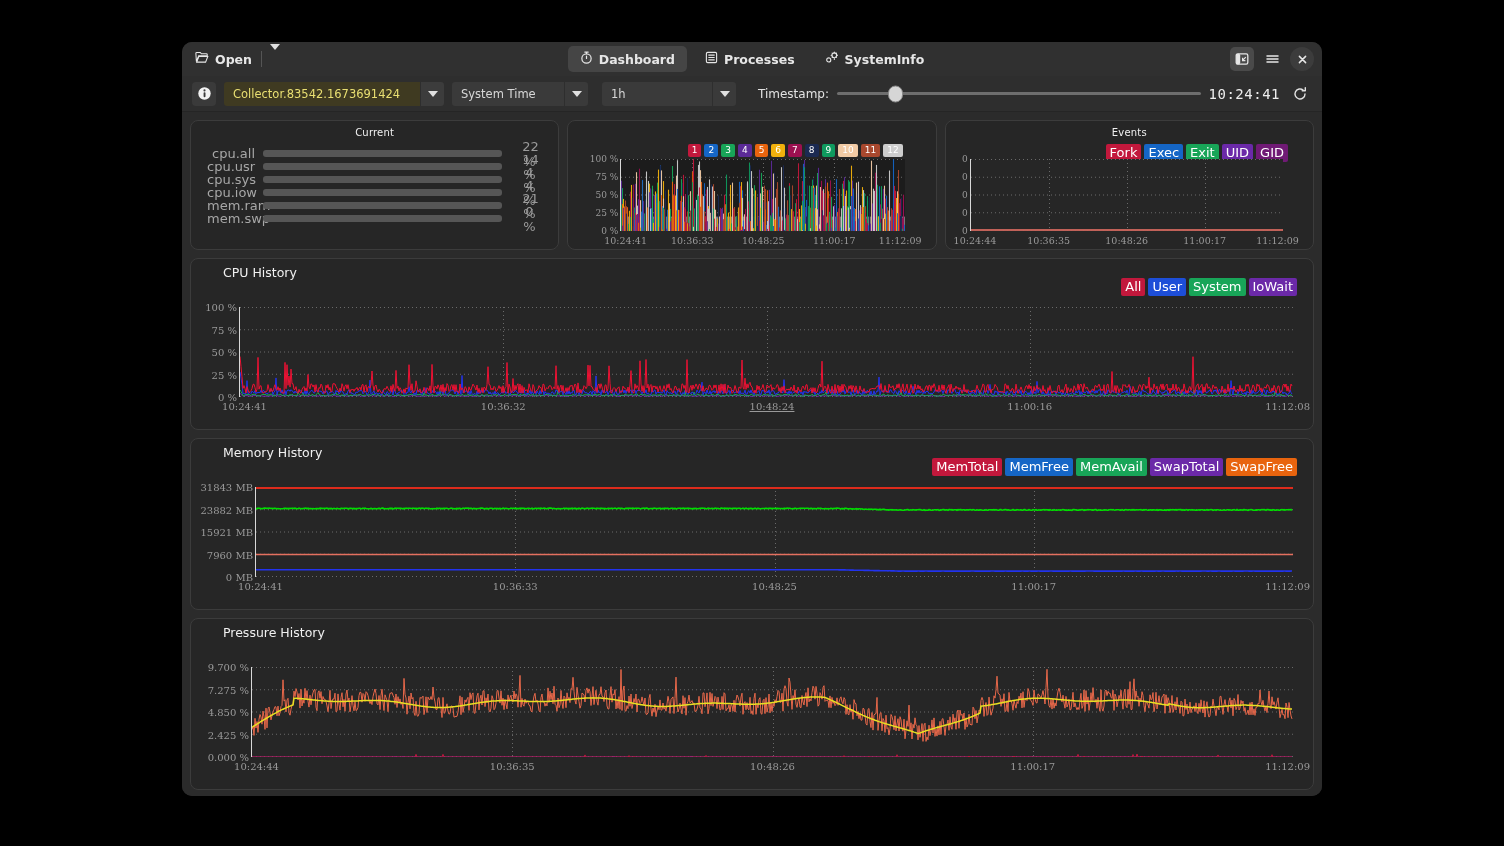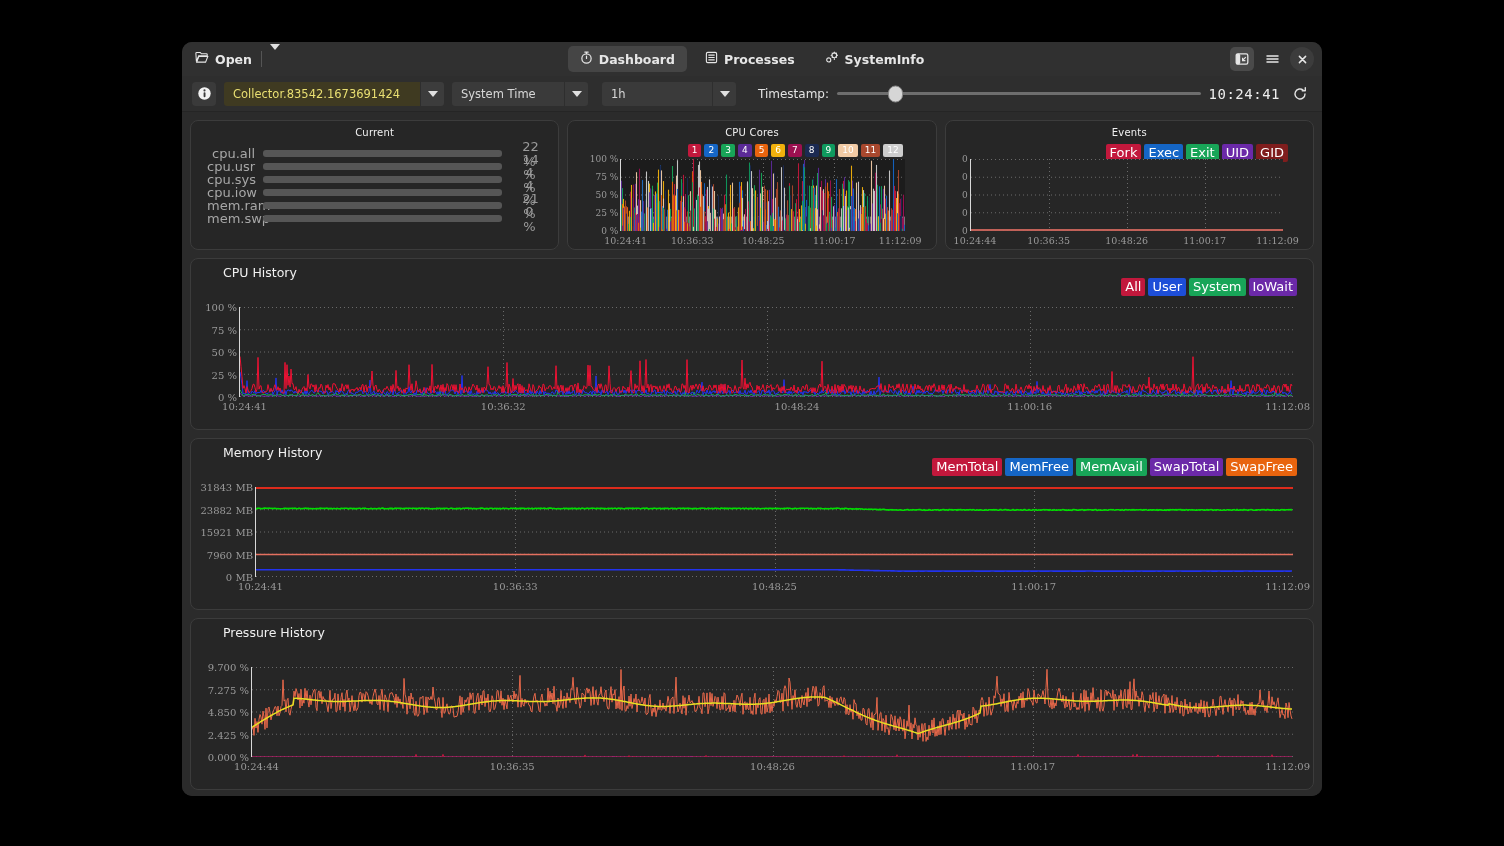--- a/index.html
+++ b/index.html
@@ -291,21 +291,20 @@
             </div>
             <div class="barrow">
               <span class="lbl">mem.swp</span>
               <span class="bg"><span class="fg" style="width: 0%; background: transparent;"></span></span>
               <span class="pct">0 %</span>
             </div>
           </div>
       </div>
 
       <div class="panel t1">
-        <div class="panel-title-center">CPU Cores</div>
         <div class="legend cores" id="legend-cores">
             <span class="chip" style="background: rgb(194, 24, 60); color: rgb(255, 255, 255);">1</span>
             <span class="chip" style="background: rgb(21, 102, 198); color: rgb(255, 255, 255);">2</span>
             <span class="chip" style="background: rgb(24, 165, 88); color: rgb(255, 255, 255);">3</span>
             <span class="chip" style="background: rgb(91, 42, 151); color: rgb(255, 255, 255);">4</span>
             <span class="chip" style="background: rgb(232, 100, 14); color: rgb(255, 255, 255);">5</span>
             <span class="chip" style="background: rgb(242, 177, 12); color: rgb(255, 255, 255);">6</span>
             <span class="chip" style="background: rgb(156, 16, 80); color: rgb(255, 255, 255);">7</span>
             <span class="chip" style="background: rgb(27, 42, 82); color: rgb(255, 255, 255);">8</span>
             <span class="chip" style="background: rgb(15, 154, 94); color: rgb(255, 255, 255);">9</span>
@@ -924,21 +923,21 @@
         </div>
       </div>
 
       <div class="panel t1">
         <div class="panel-title-center">Events</div>
         <div class="legend events" id="legend-events">
             <span class="chip" style="background: rgb(194, 24, 60); color: rgb(255, 255, 255);">Fork</span>
             <span class="chip" style="background: rgb(21, 102, 198); color: rgb(255, 255, 255);">Exec</span>
             <span class="chip" style="background: rgb(24, 165, 88); color: rgb(255, 255, 255);">Exit</span>
             <span class="chip" style="background: rgb(107, 41, 168); color: rgb(255, 255, 255);">UID</span>
-            <span class="chip" style="background: #7f1d1d; color: rgb(255, 255, 255);">GID</span>
+            <span class="chip" style="background: #701a75; color: rgb(255, 255, 255);">GID</span>
           </div>
         <div class="chartbox" style="left:0;top:38px;right:0;bottom:0">
           <div class="ylabels" id="yax-events" style="left:0;width:22px;top:0;height:72px;font-size:9px">
               <div style="top: 0px;">0</div>
               <div style="top: 18px;">0</div>
               <div style="top: 36px;">0</div>
               <div style="top: 54px;">0</div>
               <div style="top: 72px;">0</div>
             </div>
           <div class="axisline" style="left:24px;top:0;width:1px;height:72px"></div>
@@ -1001,21 +1000,21 @@
               <line x1="790.5" y1="0" x2="790.5" y2="90" stroke="#6a6a6a" stroke-width="1" stroke-dasharray="1 3"></line>
               <path d="M0 86.4L1 87.3L2 88.2L3 89.3L4 89.0L5 89.0L6 88.2L7 88.9L8 88.6L9 89.4L10 88.9L11 89.4L12 89.1L13 88.3L14 88.4L15 88.5L16 88.3L17 88.5L18 89.3L19 88.5L20 88.8L21 88.7L22 88.9L23 89.2L24 89.4L25 89.0L26 89.3L27 89.0L28 89.4L29 89.2L30 88.8L31 88.8L32 89.0L33 89.3L34 88.3L35 87.8L36 89.0L37 88.5L38 88.8L39 89.4L40 89.0L41 89.3L42 88.5L43 88.6L44 88.6L45 89.1L46 89.4L47 88.3L48 88.9L49 88.7L50 88.6L51 88.2L52 88.4L53 88.8L54 88.2L55 88.7L56 89.2L57 89.1L58 88.3L59 89.5L60 89.1L61 88.3L62 89.0L63 88.3L64 89.0L65 88.8L66 88.6L67 89.4L68 88.8L69 89.1L70 88.4L71 88.4L72 89.1L73 89.2L74 88.7L75 89.4L76 88.6L77 88.6L78 89.4L79 88.9L80 88.3L81 88.9L82 89.1L83 89.4L84 88.3L85 88.8L86 89.4L87 88.7L88 88.5L89 88.4L90 89.5L91 88.5L92 89.5L93 88.5L94 88.4L95 88.3L96 89.2L97 89.3L98 89.2L99 89.3L100 88.8L101 88.8L102 88.5L103 88.7L104 89.0L105 88.3L106 89.2L107 89.1L108 89.1L109 89.0L110 88.4L111 88.9L112 89.4L113 88.7L114 88.5L115 88.5L116 88.5L117 88.2L118 89.3L119 87.1L120 89.3L121 89.4L122 88.6L123 89.5L124 89.3L125 88.9L126 89.4L127 88.3L128 88.7L129 89.0L130 89.1L131 88.2L132 89.4L133 88.6L134 88.5L135 89.4L136 89.1L137 88.6L138 88.7L139 88.6L140 88.3L141 88.4L142 88.9L143 89.1L144 89.5L145 88.8L146 88.8L147 88.5L148 88.5L149 89.4L150 88.8L151 88.5L152 89.5L153 89.2L154 89.5L155 89.3L156 88.4L157 89.3L158 87.1L159 88.4L160 89.2L161 89.2L162 88.6L163 89.3L164 89.0L165 88.3L166 88.6L167 88.4L168 88.8L169 88.8L170 89.4L171 88.9L172 88.4L173 88.6L174 88.5L175 88.8L176 89.2L177 89.0L178 89.3L179 89.1L180 89.3L181 88.9L182 89.3L183 88.8L184 89.4L185 88.7L186 89.4L187 88.8L188 88.4L189 88.9L190 89.2L191 88.9L192 88.8L193 88.3L194 89.2L195 88.9L196 89.2L197 89.4L198 88.8L199 88.9L200 88.2L201 88.2L202 88.3L203 86.7L204 89.2L205 89.2L206 88.8L207 89.1L208 88.4L209 88.4L210 88.6L211 88.9L212 89.1L213 88.4L214 89.1L215 88.9L216 88.4L217 89.0L218 88.6L219 89.2L220 89.0L221 89.4L222 88.6L223 89.4L224 88.7L225 89.3L226 89.3L227 89.3L228 89.1L229 88.8L230 88.5L231 88.8L232 89.4L233 89.1L234 89.4L235 89.2L236 89.2L237 89.2L238 88.6L239 89.3L240 89.4L241 88.7L242 88.4L243 88.4L244 88.3L245 88.9L246 88.8L247 89.3L248 88.7L249 88.5L250 89.0L251 89.0L252 88.9L253 89.4L254 88.4L255 88.7L256 89.2L257 88.3L258 89.0L259 89.0L260 88.7L261 89.4L262 88.7L263 88.2L264 89.2L265 88.9L266 88.8L267 89.0L268 88.5L269 88.5L270 88.3L271 88.9L272 89.3L273 88.5L274 88.3L275 88.9L276 88.6L277 88.3L278 89.3L279 89.4L280 89.1L281 88.4L282 88.6L283 88.3L284 88.7L285 88.8L286 89.3L287 88.6L288 89.2L289 88.9L290 88.6L291 89.2L292 88.3L293 89.0L294 89.0L295 89.5L296 88.3L297 88.7L298 88.8L299 88.8L300 88.4L301 88.4L302 88.6L303 88.7L304 88.8L305 88.9L306 87.7L307 88.3L308 88.9L309 88.4L310 88.6L311 88.6L312 88.3L313 88.5L314 88.2L315 89.1L316 88.6L317 88.6L318 89.0L319 88.8L320 89.0L321 89.0L322 89.3L323 89.1L324 88.9L325 88.9L326 89.3L327 89.5L328 89.2L329 88.8L330 88.3L331 88.3L332 89.5L333 88.7L334 89.3L335 88.4L336 89.4L337 88.4L338 88.3L339 88.7L340 88.4L341 88.7L342 88.5L343 88.4L344 89.2L345 89.3L346 89.3L347 88.3L348 88.5L349 88.3L350 89.0L351 88.8L352 87.8L353 88.6L354 88.4L355 88.5L356 89.3L357 89.4L358 88.4L359 89.3L360 89.3L361 88.2L362 88.5L363 88.5L364 88.3L365 88.8L366 88.3L367 88.3L368 88.5L369 88.8L370 88.9L371 88.7L372 88.4L373 89.3L374 88.4L375 89.0L376 88.7L377 88.9L378 89.5L379 89.3L380 89.4L381 88.3L382 88.7L383 88.7L384 88.6L385 88.3L386 88.9L387 88.6L388 89.2L389 88.5L390 88.4L391 88.8L392 88.7L393 88.9L394 88.9L395 88.8L396 88.5L397 88.7L398 88.2L399 89.0L400 89.2L401 89.5L402 89.2L403 87.4L404 89.0L405 89.1L406 89.5L407 89.2L408 88.7L409 89.4L410 89.5L411 88.6L412 88.8L413 88.9L414 88.9L415 88.5L416 88.6L417 89.0L418 89.5L419 88.8L420 88.4L421 88.8L422 89.4L423 89.2L424 88.2L425 89.0L426 89.0L427 88.5L428 88.8L429 88.4L430 88.9L431 88.2L432 89.0L433 88.6L434 88.3L435 89.0L436 88.9L437 88.4L438 88.9L439 88.2L440 88.6L441 88.5L442 88.6L443 88.7L444 88.9L445 88.7L446 89.4L447 88.5L448 89.4L449 88.4L450 89.1L451 88.6L452 89.4L453 89.3L454 89.4L455 88.9L456 89.0L457 89.3L458 89.2L459 88.5L460 88.8L461 89.3L462 88.5L463 89.5L464 89.4L465 88.5L466 88.3L467 88.3L468 89.5L469 89.0L470 89.0L471 88.6L472 88.3L473 89.0L474 89.1L475 88.8L476 88.6L477 88.5L478 88.9L479 89.1L480 88.3L481 89.5L482 89.1L483 89.2L484 89.3L485 89.2L486 88.6L487 88.3L488 88.8L489 89.4L490 88.6L491 88.6L492 88.7L493 89.4L494 88.3L495 88.5L496 89.3L497 88.4L498 88.9L499 88.5L500 89.2L501 88.5L502 88.4L503 88.3L504 88.5L505 87.3L506 89.5L507 89.5L508 88.8L509 88.3L510 89.1L511 89.5L512 89.3L513 89.4L514 88.9L515 89.3L516 88.3L517 88.4L518 87.0L519 89.3L520 89.3L521 88.2L522 89.2L523 89.2L524 89.2L525 88.4L526 89.0L527 89.3L528 88.2L529 89.3L530 88.8L531 89.3L532 88.4L533 88.5L534 88.3L535 88.9L536 89.1L537 89.3L538 89.3L539 89.1L540 88.5L541 89.2L542 88.7L543 88.6L544 88.6L545 89.2L546 88.4L547 88.3L548 89.5L549 88.8L550 88.4L551 89.1L552 88.4L553 88.9L554 88.8L555 88.4L556 88.3L557 88.4L558 89.3L559 89.1L560 88.7L561 88.5L562 89.2L563 88.7L564 89.1L565 88.5L566 88.7L567 88.3L568 89.0L569 89.3L570 88.5L571 89.3L572 88.8L573 89.1L574 89.0L575 89.0L576 88.3L577 89.5L578 89.3L579 88.9L580 88.4L581 88.9L582 89.5L583 88.4L584 89.5L585 88.3L586 89.2L587 89.0L588 88.6L589 88.3L590 88.7L591 88.5L592 88.4L593 88.4L594 88.4L595 89.2L596 88.9L597 89.2L598 88.7L599 89.2L600 88.4L601 89.0L602 89.3L603 88.8L604 88.8L605 89.3L606 88.4L607 89.3L608 88.4L609 89.3L610 89.1L611 88.9L612 88.8L613 88.5L614 88.4L615 88.5L616 89.4L617 89.5L618 88.3L619 89.2L620 88.9L621 88.3L622 88.3L623 89.1L624 88.4L625 89.0L626 89.5L627 89.0L628 88.7L629 88.3L630 88.2L631 88.9L632 88.4L633 87.2L634 88.6L635 89.4L636 88.8L637 88.5L638 88.8L639 89.3L640 89.1L641 88.7L642 89.4L643 89.1L644 88.4L645 89.1L646 89.1L647 88.6L648 88.3L649 88.3L650 89.2L651 88.5L652 89.3L653 88.6L654 88.9L655 88.5L656 88.6L657 88.8L658 88.5L659 89.2L660 89.4L661 89.4L662 88.3L663 89.1L664 88.7L665 89.4L666 89.3L667 88.9L668 88.9L669 88.3L670 89.0L671 89.3L672 89.2L673 89.0L674 88.8L675 88.3L676 88.8L677 88.5L678 88.4L679 88.7L680 89.3L681 88.5L682 88.3L683 88.9L684 88.6L685 88.8L686 88.8L687 88.3L688 88.8L689 88.6L690 89.4L691 88.8L692 88.8L693 89.3L694 88.2L695 89.1L696 88.5L697 88.9L698 89.2L699 88.9L700 89.3L701 89.5L702 89.3L703 89.2L704 89.5L705 88.4L706 89.1L707 88.2L708 88.2L709 88.4L710 88.4L711 88.3L712 88.6L713 88.5L714 89.3L715 88.7L716 87.6L717 89.3L718 88.7L719 89.0L720 88.4L721 88.9L722 88.5L723 88.2L724 88.3L725 89.3L726 89.2L727 88.8L728 88.3L729 88.2L730 88.6L731 88.7L732 89.3L733 88.6L734 89.4L735 89.2L736 89.0L737 89.1L738 88.7L739 88.7L740 88.3L741 89.1L742 88.6L743 89.3L744 88.3L745 88.7L746 89.4L747 88.8L748 89.3L749 89.4L750 88.4L751 88.9L752 88.9L753 89.4L754 88.6L755 89.1L756 89.4L757 89.5L758 89.0L759 88.7L760 89.1L761 88.4L762 88.3L763 89.2L764 88.5L765 89.5L766 88.2L767 88.6L768 88.6L769 88.8L770 89.3L771 88.9L772 88.3L773 89.4L774 89.3L775 89.1L776 88.5L777 89.1L778 88.5L779 89.2L780 88.8L781 89.4L782 88.9L783 88.8L784 89.3L785 88.5L786 89.5L787 89.2L788 89.1L789 89.0L790 88.4L791 89.2L792 88.5L793 88.8L794 88.6L795 88.8L796 88.7L797 88.7L798 88.6L799 89.2L800 88.7L801 89.1L802 89.0L803 88.9L804 88.4L805 88.4L806 88.7L807 88.2L808 88.7L809 88.7L810 89.2L811 88.3L812 88.3L813 89.3L814 88.4L815 88.7L816 88.7L817 88.9L818 89.0L819 89.1L820 88.3L821 88.8L822 88.7L823 88.9L824 88.4L825 89.3L826 89.0L827 88.3L828 89.4L829 87.5L830 89.3L831 89.0L832 88.3L833 88.8L834 89.1L835 89.0L836 89.3L837 89.2L838 89.4L839 89.1L840 88.8L841 88.6L842 89.1L843 89.5L844 88.9L845 88.4L846 88.3L847 89.4L848 89.3L849 88.3L850 89.0L851 88.8L852 88.2L853 89.1L854 88.6L855 88.8L856 89.4L857 89.1L858 88.4L859 89.1L860 89.0L861 88.3L862 89.0L863 88.6L864 89.1L865 86.5L866 89.0L867 88.7L868 88.8L869 88.4L870 89.1L871 88.7L872 88.4L873 88.8L874 89.3L875 88.6L876 88.8L877 89.4L878 88.8L879 88.9L880 88.5L881 88.6L882 88.8L883 89.0L884 88.0L885 89.2L886 89.4L887 88.9L888 88.6L889 88.6L890 89.3L891 89.3L892 89.0L893 89.4L894 89.3L895 89.4L896 89.4L897 88.9L898 88.4L899 89.1L900 88.8L901 88.9L902 88.9L903 88.3L904 89.0L905 88.8L906 88.7L907 89.3L908 89.2L909 88.4L910 88.6L911 88.7L912 89.4L913 89.4L914 88.8L915 89.4L916 88.7L917 89.3L918 89.3L919 88.3L920 88.2L921 89.5L922 89.1L923 86.7L924 89.2L925 88.9L926 88.3L927 88.7L928 88.3L929 88.2L930 88.6L931 89.3L932 88.7L933 88.2L934 88.6L935 89.1L936 89.5L937 89.0L938 88.3L939 88.4L940 88.7L941 88.4L942 89.5L943 88.3L944 89.5L945 88.3L946 88.6L947 89.0L948 88.9L949 88.2L950 88.3L951 88.6L952 89.4L953 89.5L954 88.8L955 89.0L956 88.7L957 88.4L958 88.7L959 89.5L960 88.6L961 88.7L962 88.7L963 88.7L964 88.7L965 89.1L966 88.7L967 88.5L968 88.7L969 89.1L970 89.4L971 88.9L972 88.5L973 88.3L974 88.3L975 89.5L976 89.2L977 89.1L978 89.1L979 88.5L980 88.7L981 88.3L982 88.4L983 88.8L984 88.7L985 89.5L986 89.3L987 89.2L988 89.5L989 89.4L990 89.0L991 88.3L992 89.3L993 89.3L994 89.3L995 89.1L996 88.6L997 88.3L998 89.2L999 88.9L1000 89.2L1001 89.4L1002 89.3L1003 88.4L1004 88.7L1005 88.5L1006 88.4L1007 89.5L1008 89.0L1009 87.2L1010 88.8L1011 88.4L1012 88.3L1013 89.4L1014 88.5L1015 88.3L1016 89.3L1017 88.8L1018 89.2L1019 89.0L1020 89.5L1021 89.1L1022 88.3L1023 88.9L1024 89.1L1025 89.5L1026 89.5L1027 89.2L1028 89.3L1029 89.5L1030 88.6L1031 88.9L1032 88.8L1033 89.0L1034 88.2L1035 89.2L1036 89.3L1037 88.8L1038 88.7L1039 89.1L1040 89.0L1041 88.6L1042 88.9L1043 89.3L1044 89.3L1045 89.4L1046 89.3L1047 88.9L1048 88.2L1049 88.3L1050 88.6L1051 89.4L1052 88.6" fill="none" stroke="#6b29a8" stroke-width="1"></path>
               <path d="M0 82.8L1 84.6L2 86.4L3 88.7L4 89.0L5 87.4L6 87.2L7 87.6L8 87.6L9 87.6L10 87.9L11 88.7L12 87.3L13 87.7L14 87.0L15 87.4L16 87.8L17 88.8L18 88.6L19 88.8L20 89.2L21 88.4L22 87.3L23 87.3L24 87.5L25 87.4L26 87.4L27 88.8L28 87.3L29 88.7L30 87.1L31 87.3L32 87.2L33 89.2L34 88.4L35 89.2L36 87.7L37 87.3L38 87.3L39 88.3L40 87.1L41 87.7L42 88.2L43 88.7L44 87.8L45 88.3L46 87.6L47 88.8L48 88.4L49 89.1L50 87.1L51 88.5L52 87.2L53 87.7L54 88.8L55 88.4L56 88.3L57 88.9L58 84.3L59 87.4L60 88.1L61 88.8L62 87.8L63 85.5L64 88.7L65 88.1L66 88.1L67 88.5L68 88.1L69 87.1L70 88.3L71 88.8L72 87.3L73 88.0L74 88.4L75 88.8L76 88.0L77 86.6L78 85.5L79 87.4L80 87.4L81 88.5L82 88.9L83 88.1L84 88.2L85 88.9L86 89.0L87 88.3L88 87.5L89 88.3L90 87.9L91 88.6L92 87.7L93 87.6L94 87.6L95 87.4L96 85.7L97 88.3L98 87.2L99 88.5L100 88.8L101 88.6L102 87.5L103 89.1L104 87.5L105 88.8L106 87.3L107 87.3L108 88.2L109 89.1L110 89.0L111 87.7L112 89.0L113 87.9L114 88.0L115 88.1L116 87.9L117 88.1L118 88.2L119 87.9L120 87.4L121 87.3L122 88.7L123 88.6L124 88.2L125 88.2L126 88.4L127 87.4L128 88.7L129 87.2L130 88.6L131 88.3L132 87.8L133 87.2L134 87.7L135 87.5L136 88.7L137 88.0L138 87.1L139 89.0L140 88.9L141 87.6L142 87.2L143 88.1L144 89.0L145 89.1L146 87.3L147 87.1L148 87.8L149 88.6L150 88.9L151 88.8L152 87.7L153 87.3L154 88.0L155 89.0L156 87.9L157 88.4L158 88.2L159 88.6L160 87.4L161 88.5L162 87.9L163 89.1L164 87.9L165 89.0L166 88.8L167 88.3L168 88.0L169 87.8L170 87.6L171 87.4L172 87.1L173 88.0L174 88.1L175 88.0L176 88.4L177 87.2L178 87.9L179 87.4L180 87.6L181 87.6L182 88.5L183 89.0L184 85.7L185 88.1L186 87.8L187 88.1L188 88.7L189 88.3L190 87.9L191 88.3L192 87.4L193 87.7L194 88.5L195 89.0L196 87.9L197 89.0L198 87.0L199 88.3L200 83.7L201 88.2L202 88.7L203 87.4L204 87.1L205 87.2L206 88.4L207 87.4L208 89.0L209 87.6L210 87.1L211 87.9L212 88.1L213 88.7L214 89.0L215 89.0L216 88.0L217 88.1L218 88.9L219 88.2L220 87.7L221 88.8L222 87.2L223 87.6L224 88.8L225 88.0L226 88.4L227 88.3L228 87.5L229 87.7L230 89.1L231 87.7L232 88.5L233 87.7L234 88.1L235 88.6L236 88.8L237 87.3L238 89.0L239 89.0L240 89.0L241 88.3L242 87.2L243 89.2L244 88.8L245 87.9L246 88.3L247 87.6L248 88.2L249 89.2L250 88.1L251 89.1L252 88.5L253 87.5L254 88.3L255 87.2L256 87.5L257 89.0L258 87.2L259 87.6L260 88.2L261 88.4L262 88.6L263 89.0L264 87.5L265 87.3L266 88.4L267 88.3L268 88.4L269 87.2L270 88.9L271 87.6L272 87.8L273 87.7L274 87.4L275 87.4L276 87.8L277 87.6L278 88.0L279 89.1L280 87.2L281 87.9L282 88.4L283 87.7L284 87.6L285 87.2L286 88.9L287 87.5L288 87.0L289 87.0L290 88.4L291 88.2L292 87.8L293 86.8L294 89.0L295 88.9L296 87.4L297 88.7L298 88.8L299 87.6L300 87.7L301 89.0L302 88.5L303 88.3L304 88.2L305 87.4L306 87.9L307 87.1L308 87.3L309 87.4L310 89.1L311 87.3L312 88.7L313 89.0L314 87.9L315 88.6L316 88.8L317 88.1L318 82.9L319 87.1L320 88.4L321 88.9L322 88.1L323 88.2L324 88.0L325 88.6L326 89.1L327 88.2L328 88.4L329 88.9L330 88.2L331 89.0L332 87.8L333 88.0L334 87.6L335 88.3L336 87.5L337 88.6L338 88.4L339 87.4L340 88.4L341 87.3L342 88.8L343 88.2L344 88.0L345 87.6L346 88.1L347 87.5L348 88.0L349 87.2L350 88.0L351 87.9L352 89.1L353 88.0L354 87.4L355 87.9L356 87.1L357 89.0L358 87.3L359 88.1L360 87.2L361 87.3L362 89.2L363 88.3L364 88.3L365 89.1L366 87.2L367 88.5L368 89.1L369 88.6L370 88.3L371 87.2L372 89.1L373 87.1L374 87.8L375 87.4L376 89.1L377 88.1L378 88.0L379 88.0L380 88.5L381 88.8L382 88.0L383 88.5L384 88.6L385 87.1L386 87.5L387 88.3L388 87.9L389 88.4L390 87.8L391 87.6L392 87.3L393 88.4L394 88.3L395 87.6L396 87.4L397 86.7L398 88.3L399 89.1L400 87.7L401 87.0L402 88.0L403 88.0L404 87.4L405 87.1L406 88.9L407 88.9L408 87.9L409 88.3L410 87.7L411 88.3L412 88.3L413 87.8L414 88.0L415 88.1L416 87.9L417 88.7L418 87.5L419 89.1L420 87.2L421 87.1L422 88.1L423 88.4L424 87.8L425 88.1L426 87.3L427 87.5L428 88.8L429 87.8L430 88.7L431 88.2L432 88.5L433 88.0L434 87.3L435 88.8L436 89.1L437 87.2L438 87.3L439 89.1L440 89.0L441 89.1L442 87.2L443 88.4L444 88.9L445 83.6L446 89.0L447 89.0L448 87.6L449 88.5L450 88.8L451 87.6L452 87.5L453 88.5L454 85.0L455 88.6L456 88.6L457 87.3L458 87.2L459 87.6L460 88.5L461 87.5L462 88.3L463 88.1L464 88.6L465 89.1L466 87.1L467 88.6L468 88.3L469 89.1L470 88.5L471 87.5L472 87.6L473 87.9L474 87.9L475 88.9L476 87.7L477 87.3L478 87.7L479 87.6L480 89.1L481 89.1L482 89.0L483 88.1L484 88.9L485 89.1L486 88.1L487 87.4L488 89.2L489 88.5L490 87.4L491 88.8L492 87.9L493 89.1L494 87.3L495 87.2L496 87.8L497 87.6L498 88.5L499 88.1L500 87.5L501 88.4L502 88.4L503 88.7L504 87.5L505 88.0L506 89.2L507 88.0L508 88.9L509 88.7L510 88.2L511 87.4L512 87.2L513 88.8L514 88.4L515 88.2L516 87.7L517 87.9L518 88.5L519 87.9L520 87.9L521 87.6L522 88.8L523 87.9L524 87.3L525 87.9L526 87.8L527 88.0L528 87.8L529 88.1L530 88.8L531 87.8L532 87.1L533 89.1L534 88.9L535 88.8L536 87.9L537 87.9L538 87.2L539 87.5L540 88.3L541 87.9L542 88.5L543 88.2L544 87.3L545 87.8L546 87.5L547 87.4L548 88.3L549 87.4L550 87.8L551 88.8L552 87.4L553 88.4L554 89.2L555 87.3L556 87.1L557 89.1L558 87.7L559 87.2L560 88.7L561 88.8L562 89.1L563 89.2L564 89.0L565 87.5L566 88.7L567 88.1L568 88.8L569 88.8L570 88.3L571 88.5L572 87.2L573 88.0L574 89.1L575 88.0L576 88.6L577 87.1L578 87.2L579 88.0L580 88.8L581 88.6L582 88.2L583 87.7L584 87.8L585 87.4L586 84.8L587 88.8L588 88.9L589 88.7L590 88.9L591 88.6L592 87.1L593 87.0L594 87.3L595 88.6L596 87.1L597 88.9L598 88.8L599 87.7L600 88.0L601 88.2L602 88.3L603 88.9L604 88.7L605 87.8L606 89.1L607 87.8L608 88.6L609 88.2L610 89.1L611 88.6L612 87.1L613 88.6L614 87.4L615 87.5L616 88.5L617 89.2L618 87.8L619 88.6L620 89.0L621 87.6L622 88.5L623 87.6L624 88.3L625 87.9L626 88.5L627 88.4L628 87.2L629 88.7L630 87.8L631 88.2L632 88.5L633 87.7L634 88.1L635 88.1L636 88.4L637 88.2L638 89.0L639 88.9L640 86.9L641 87.9L642 89.0L643 87.1L644 87.4L645 88.1L646 88.9L647 88.1L648 87.8L649 88.5L650 88.2L651 88.6L652 88.9L653 88.2L654 88.0L655 88.4L656 88.0L657 89.0L658 85.7L659 88.2L660 88.1L661 83.7L662 88.6L663 88.5L664 89.1L665 87.1L666 88.5L667 88.6L668 88.0L669 88.7L670 87.7L671 88.4L672 88.3L673 88.0L674 89.0L675 89.1L676 87.5L677 89.1L678 87.7L679 88.8L680 89.0L681 88.4L682 87.6L683 87.9L684 88.7L685 88.4L686 89.1L687 88.1L688 88.6L689 88.0L690 89.2L691 87.1L692 87.1L693 87.8L694 89.0L695 88.8L696 88.9L697 89.0L698 89.1L699 89.1L700 87.8L701 88.5L702 88.8L703 87.1L704 87.5L705 88.2L706 88.4L707 88.4L708 89.1L709 88.5L710 87.8L711 88.8L712 88.2L713 88.2L714 87.3L715 88.5L716 89.0L717 87.4L718 87.9L719 88.0L720 87.6L721 87.4L722 88.5L723 87.0L724 88.8L725 87.2L726 88.2L727 87.9L728 87.9L729 88.5L730 87.1L731 87.2L732 89.1L733 87.9L734 87.9L735 89.2L736 88.8L737 87.9L738 88.0L739 89.0L740 83.5L741 87.3L742 88.7L743 88.0L744 88.2L745 87.3L746 86.5L747 88.5L748 87.6L749 88.6L750 87.3L751 88.5L752 89.2L753 88.8L754 89.2L755 88.4L756 88.8L757 88.3L758 87.4L759 87.9L760 87.4L761 88.7L762 88.7L763 87.7L764 87.4L765 88.2L766 88.6L767 88.9L768 87.4L769 87.6L770 87.3L771 88.4L772 88.8L773 87.2L774 88.3L775 87.3L776 87.2L777 88.4L778 88.2L779 88.4L780 88.8L781 88.2L782 87.3L783 87.7L784 88.5L785 87.5L786 87.2L787 88.6L788 87.4L789 88.3L790 89.0L791 88.8L792 87.2L793 88.0L794 89.0L795 88.8L796 87.4L797 88.6L798 87.5L799 87.7L800 87.3L801 88.6L802 88.0L803 88.6L804 87.7L805 88.3L806 88.7L807 87.1L808 87.2L809 87.8L810 86.8L811 87.3L812 88.2L813 87.5L814 88.0L815 87.8L816 87.5L817 88.1L818 87.8L819 88.7L820 88.8L821 87.7L822 88.3L823 88.0L824 88.7L825 87.6L826 88.1L827 87.8L828 87.3L829 88.3L830 89.1L831 87.8L832 88.2L833 88.6L834 87.1L835 87.4L836 87.4L837 88.2L838 88.4L839 89.0L840 87.5L841 88.7L842 88.8L843 87.5L844 87.6L845 87.2L846 88.3L847 88.7L848 88.5L849 88.7L850 88.5L851 87.1L852 87.3L853 88.4L854 87.6L855 88.6L856 88.9L857 89.0L858 88.6L859 87.7L860 87.9L861 87.8L862 87.6L863 87.5L864 89.1L865 88.1L866 88.8L867 89.0L868 87.9L869 88.0L870 87.2L871 88.2L872 88.2L873 88.5L874 88.2L875 88.2L876 89.2L877 88.0L878 87.3L879 87.9L880 87.3L881 88.5L882 88.7L883 88.8L884 87.8L885 88.9L886 87.3L887 87.2L888 87.7L889 89.1L890 88.8L891 88.6L892 87.6L893 87.2L894 89.2L895 87.2L896 87.1L897 88.8L898 87.2L899 87.1L900 87.0L901 89.0L902 88.7L903 88.8L904 87.7L905 87.4L906 88.7L907 89.0L908 87.7L909 89.1L910 87.4L911 89.1L912 88.8L913 87.7L914 88.9L915 87.3L916 87.4L917 89.1L918 88.6L919 87.9L920 89.2L921 89.2L922 88.8L923 88.8L924 87.8L925 87.6L926 87.1L927 87.2L928 87.1L929 87.1L930 87.1L931 88.4L932 88.2L933 87.5L934 87.9L935 88.4L936 88.8L937 87.3L938 88.2L939 88.9L940 87.6L941 89.0L942 85.4L943 88.5L944 87.5L945 88.9L946 88.6L947 89.1L948 88.1L949 87.3L950 89.2L951 87.7L952 88.8L953 87.5L954 83.2L955 88.6L956 88.8L957 87.6L958 87.8L959 86.9L960 87.9L961 88.0L962 88.3L963 87.7L964 87.3L965 88.2L966 87.5L967 88.5L968 88.9L969 89.0L970 88.3L971 88.8L972 88.5L973 88.5L974 88.7L975 88.4L976 87.8L977 88.6L978 87.9L979 87.4L980 88.9L981 88.0L982 88.2L983 88.8L984 87.4L985 87.3L986 88.9L987 87.3L988 88.3L989 88.3L990 87.3L991 88.3L992 87.8L993 87.2L994 87.2L995 87.5L996 87.2L997 87.5L998 88.2L999 88.0L1000 87.7L1001 87.9L1002 87.6L1003 88.9L1004 87.9L1005 89.1L1006 87.4L1007 87.5L1008 88.5L1009 88.3L1010 87.5L1011 88.4L1012 87.8L1013 89.0L1014 88.1L1015 88.4L1016 87.9L1017 88.9L1018 88.4L1019 87.9L1020 88.2L1021 87.5L1022 88.8L1023 88.1L1024 87.2L1025 89.1L1026 88.0L1027 88.9L1028 88.9L1029 88.1L1030 88.7L1031 88.9L1032 87.6L1033 87.7L1034 89.1L1035 84.7L1036 87.1L1037 88.7L1038 89.0L1039 87.2L1040 88.5L1041 87.1L1042 88.9L1043 88.0L1044 88.9L1045 88.5L1046 87.5L1047 87.4L1048 88.5L1049 88.9L1050 88.4L1051 87.6L1052 89.0" fill="none" stroke="#18a558" stroke-width="1"></path>
               <path d="M0 64.8L1 71.1L2 77.4L3 86.7L4 86.1L5 87.1L6 86.2L7 73.6L8 86.7L9 86.0L10 85.5L11 86.6L12 84.1L13 85.3L14 86.0L15 83.5L16 86.9L17 85.2L18 86.1L19 85.0L20 85.8L21 83.2L22 85.8L23 83.5L24 83.8L25 85.6L26 86.2L27 86.6L28 86.5L29 85.5L30 82.7L31 83.2L32 83.0L33 87.8L34 85.1L35 83.7L36 70.9L37 87.6L38 83.9L39 84.2L40 83.5L41 86.2L42 82.8L43 86.5L44 87.2L45 83.5L46 87.7L47 83.6L48 83.3L49 82.9L50 84.4L51 82.7L52 83.9L53 84.5L54 86.3L55 84.0L56 85.9L57 85.1L58 85.4L59 83.6L60 84.5L61 83.3L62 85.8L63 85.5L64 86.8L65 83.3L66 87.6L67 83.3L68 86.7L69 86.7L70 84.9L71 83.6L72 83.6L73 84.4L74 86.2L75 85.4L76 83.5L77 84.0L78 83.9L79 84.0L80 84.2L81 84.4L82 84.9L83 87.0L84 84.1L85 85.9L86 84.0L87 84.3L88 87.4L89 86.6L90 84.8L91 85.6L92 84.1L93 85.5L94 86.4L95 87.2L96 83.4L97 85.0L98 83.9L99 87.0L100 85.9L101 82.6L102 84.6L103 85.0L104 87.3L105 87.5L106 86.3L107 87.1L108 84.0L109 82.7L110 86.3L111 85.1L112 86.9L113 86.3L114 87.6L115 87.5L116 85.0L117 85.6L118 85.0L119 83.4L120 84.3L121 83.0L122 83.9L123 86.9L124 85.5L125 84.0L126 85.3L127 87.8L128 86.4L129 84.8L130 73.1L131 87.3L132 86.3L133 85.6L134 83.9L135 87.5L136 85.8L137 86.1L138 87.3L139 86.2L140 86.6L141 87.8L142 87.2L143 83.1L144 85.7L145 87.2L146 87.5L147 84.6L148 85.5L149 87.4L150 86.7L151 83.4L152 83.9L153 87.8L154 82.6L155 84.0L156 86.8L157 87.5L158 85.6L159 86.1L160 84.4L161 83.5L162 83.9L163 84.3L164 87.5L165 86.4L166 87.5L167 85.0L168 85.5L169 79.7L170 85.3L171 85.8L172 83.4L173 83.6L174 87.7L175 85.8L176 87.8L177 83.2L178 82.9L179 84.3L180 84.8L181 86.4L182 87.8L183 83.1L184 84.0L185 86.1L186 80.6L187 85.7L188 85.9L189 87.3L190 86.8L191 85.9L192 85.9L193 83.2L194 85.4L195 84.4L196 84.8L197 87.3L198 84.7L199 87.2L200 84.7L201 85.6L202 84.5L203 86.9L204 83.0L205 82.7L206 87.6L207 87.9L208 86.4L209 86.1L210 84.2L211 83.4L212 83.0L213 82.9L214 84.5L215 87.0L216 84.2L217 84.3L218 87.8L219 83.9L220 82.9L221 87.5L222 68.5L223 86.0L224 85.2L225 84.3L226 84.2L227 83.7L228 86.7L229 84.2L230 87.8L231 83.4L232 86.5L233 87.7L234 86.8L235 86.6L236 87.6L237 84.3L238 87.1L239 85.2L240 86.7L241 83.0L242 85.7L243 83.8L244 85.5L245 82.8L246 82.7L247 83.3L248 84.1L249 87.0L250 84.9L251 87.2L252 86.9L253 85.4L254 87.2L255 84.1L256 87.0L257 85.9L258 85.7L259 87.7L260 87.4L261 86.1L262 84.8L263 86.3L264 84.8L265 84.1L266 86.6L267 85.2L268 86.0L269 86.2L270 87.9L271 85.1L272 83.7L273 85.8L274 85.1L275 83.7L276 83.7L277 85.0L278 86.9L279 85.3L280 84.5L281 86.5L282 83.3L283 86.0L284 82.8L285 86.6L286 87.9L287 85.8L288 87.3L289 86.1L290 83.3L291 87.2L292 84.3L293 86.2L294 86.6L295 83.9L296 87.2L297 84.0L298 85.9L299 87.2L300 83.5L301 86.8L302 84.4L303 83.7L304 87.8L305 84.6L306 86.3L307 86.0L308 86.5L309 86.0L310 87.5L311 86.4L312 84.8L313 85.3L314 87.3L315 86.3L316 82.8L317 84.4L318 84.7L319 86.3L320 84.8L321 84.6L322 84.0L323 87.7L324 84.5L325 85.8L326 87.7L327 82.7L328 87.1L329 83.7L330 87.2L331 85.2L332 86.3L333 83.4L334 83.1L335 87.3L336 87.8L337 84.6L338 85.7L339 87.5L340 85.0L341 82.8L342 86.8L343 83.3L344 84.0L345 85.8L346 85.7L347 85.9L348 86.7L349 86.5L350 84.6L351 84.5L352 87.7L353 83.7L354 85.0L355 86.9L356 68.9L357 86.2L358 83.1L359 85.9L360 84.7L361 87.7L362 82.9L363 85.5L364 83.1L365 85.3L366 85.5L367 83.8L368 87.8L369 85.3L370 83.7L371 84.3L372 83.1L373 86.8L374 87.6L375 85.0L376 83.1L377 87.2L378 87.3L379 87.1L380 83.6L381 86.2L382 82.8L383 82.7L384 86.1L385 83.0L386 86.5L387 83.5L388 83.8L389 85.6L390 83.4L391 83.0L392 86.5L393 82.7L394 84.1L395 83.0L396 86.7L397 83.7L398 83.4L399 83.7L400 83.3L401 85.0L402 86.9L403 84.6L404 85.5L405 86.1L406 82.7L407 87.4L408 85.9L409 86.6L410 87.6L411 87.5L412 82.9L413 85.4L414 83.4L415 82.9L416 87.3L417 85.1L418 85.2L419 85.8L420 85.3L421 85.1L422 86.3L423 85.1L424 83.1L425 87.3L426 87.8L427 83.6L428 85.4L429 85.9L430 86.1L431 85.7L432 87.0L433 84.6L434 85.7L435 84.1L436 87.6L437 86.1L438 82.7L439 84.8L440 83.9L441 87.5L442 87.2L443 85.4L444 87.1L445 83.5L446 82.8L447 87.0L448 87.1L449 85.5L450 85.7L451 86.9L452 84.9L453 85.6L454 87.6L455 87.6L456 86.4L457 83.1L458 84.9L459 86.0L460 82.9L461 83.4L462 75.2L463 87.9L464 85.3L465 85.1L466 86.9L467 83.0L468 86.3L469 86.9L470 83.7L471 87.1L472 84.7L473 85.1L474 83.6L475 85.9L476 83.9L477 83.7L478 86.9L479 84.2L480 86.4L481 83.2L482 85.0L483 86.9L484 78.1L485 83.9L486 86.4L487 86.4L488 84.9L489 83.4L490 86.7L491 83.6L492 83.8L493 83.2L494 85.7L495 85.7L496 84.9L497 84.8L498 84.3L499 86.8L500 83.5L501 86.9L502 85.8L503 86.9L504 86.2L505 83.1L506 87.0L507 87.3L508 84.5L509 83.7L510 86.1L511 82.9L512 86.1L513 85.8L514 87.9L515 84.2L516 84.5L517 85.6L518 84.6L519 83.6L520 87.2L521 87.6L522 83.3L523 84.0L524 83.5L525 86.7L526 86.1L527 84.5L528 86.0L529 82.9L530 87.8L531 84.4L532 83.8L533 83.7L534 84.2L535 87.2L536 87.2L537 85.9L538 86.2L539 84.9L540 83.1L541 85.5L542 85.5L543 85.7L544 72.6L545 85.7L546 85.6L547 85.0L548 87.0L549 83.9L550 86.6L551 84.4L552 86.7L553 85.6L554 85.0L555 85.2L556 83.5L557 83.7L558 86.7L559 84.3L560 85.0L561 86.7L562 84.9L563 87.9L564 84.1L565 85.6L566 84.4L567 86.0L568 85.5L569 85.2L570 84.0L571 82.6L572 82.9L573 85.8L574 84.5L575 87.7L576 85.1L577 86.2L578 86.9L579 87.3L580 84.6L581 86.3L582 82.8L583 85.9L584 84.8L585 83.6L586 83.7L587 82.6L588 87.1L589 84.1L590 82.6L591 84.7L592 86.8L593 84.1L594 82.7L595 87.8L596 82.9L597 84.1L598 87.8L599 87.7L600 87.1L601 85.5L602 82.8L603 85.2L604 82.6L605 87.0L606 84.3L607 82.8L608 84.8L609 85.7L610 84.6L611 87.8L612 84.9L613 82.9L614 86.5L615 87.2L616 86.9L617 83.0L618 86.7L619 84.3L620 86.7L621 86.5L622 87.9L623 82.9L624 86.8L625 84.4L626 86.4L627 83.4L628 84.0L629 85.1L630 88.0L631 84.0L632 87.8L633 87.7L634 83.8L635 87.5L636 85.8L637 83.7L638 84.5L639 70.1L640 87.4L641 84.3L642 83.8L643 85.3L644 82.7L645 82.7L646 82.7L647 85.6L648 84.3L649 85.8L650 82.8L651 82.9L652 85.2L653 86.2L654 86.3L655 83.3L656 84.5L657 87.1L658 87.4L659 83.7L660 85.5L661 83.9L662 83.5L663 83.6L664 86.4L665 87.0L666 83.6L667 86.6L668 87.6L669 85.4L670 87.6L671 85.5L672 83.8L673 79.3L674 84.4L675 85.3L676 87.6L677 83.3L678 86.1L679 83.2L680 86.1L681 84.4L682 85.3L683 86.8L684 83.3L685 86.4L686 84.5L687 84.4L688 84.6L689 86.9L690 86.8L691 86.0L692 86.8L693 86.3L694 85.0L695 82.7L696 83.7L697 84.7L698 84.6L699 85.5L700 84.1L701 83.9L702 83.5L703 86.5L704 83.3L705 84.6L706 85.5L707 86.6L708 83.0L709 83.0L710 83.2L711 84.8L712 86.4L713 83.4L714 82.7L715 82.7L716 85.8L717 86.3L718 85.0L719 87.7L720 83.0L721 83.7L722 85.4L723 83.0L724 83.1L725 84.9L726 84.1L727 84.4L728 83.8L729 86.8L730 86.6L731 86.8L732 83.0L733 86.3L734 85.3L735 87.5L736 87.5L737 82.6L738 83.6L739 86.2L740 84.4L741 85.6L742 86.3L743 87.7L744 83.3L745 85.2L746 84.2L747 83.1L748 86.5L749 83.6L750 77.4L751 85.0L752 87.3L753 87.3L754 87.8L755 83.8L756 85.4L757 84.2L758 87.5L759 84.8L760 85.4L761 85.2L762 85.4L763 86.2L764 86.3L765 84.8L766 87.9L767 84.1L768 85.7L769 86.9L770 86.3L771 83.9L772 84.8L773 87.1L774 87.8L775 88.0L776 83.9L777 85.6L778 83.0L779 82.8L780 86.5L781 83.6L782 88.0L783 86.9L784 86.9L785 83.9L786 84.9L787 85.4L788 87.7L789 85.5L790 87.9L791 83.3L792 87.2L793 82.7L794 86.5L795 84.9L796 86.7L797 74.4L798 85.8L799 83.1L800 82.7L801 82.6L802 87.4L803 84.6L804 87.0L805 87.1L806 87.4L807 87.6L808 82.7L809 87.3L810 88.0L811 84.5L812 85.2L813 83.9L814 84.5L815 84.8L816 87.4L817 84.0L818 85.5L819 85.9L820 85.6L821 85.7L822 87.7L823 85.2L824 87.0L825 87.8L826 85.3L827 83.9L828 87.1L829 87.7L830 86.4L831 86.8L832 85.5L833 85.7L834 87.2L835 86.7L836 83.8L837 86.0L838 84.7L839 83.3L840 87.7L841 84.5L842 87.5L843 85.3L844 84.5L845 86.1L846 84.7L847 83.9L848 86.8L849 84.0L850 86.9L851 85.2L852 83.3L853 85.4L854 84.4L855 86.3L856 83.5L857 86.0L858 83.3L859 83.0L860 82.7L861 87.2L862 87.6L863 86.1L864 83.9L865 87.5L866 85.5L867 87.0L868 82.7L869 84.7L870 85.2L871 86.2L872 83.1L873 85.1L874 84.9L875 85.2L876 86.2L877 85.3L878 86.7L879 86.5L880 87.8L881 86.5L882 85.4L883 85.3L884 85.1L885 84.2L886 85.9L887 83.2L888 86.5L889 88.0L890 79.2L891 83.8L892 86.2L893 85.3L894 86.7L895 85.4L896 86.8L897 86.6L898 87.6L899 84.9L900 84.4L901 87.9L902 83.3L903 82.6L904 84.7L905 84.1L906 85.2L907 86.2L908 87.0L909 87.4L910 83.9L911 87.2L912 86.3L913 82.7L914 85.0L915 86.1L916 87.5L917 82.7L918 87.0L919 83.5L920 84.2L921 85.1L922 86.7L923 85.1L924 86.0L925 83.9L926 83.8L927 83.6L928 87.5L929 85.5L930 86.0L931 85.8L932 85.1L933 83.8L934 83.1L935 82.7L936 87.3L937 85.7L938 85.5L939 85.0L940 87.0L941 83.2L942 84.2L943 84.6L944 87.2L945 84.3L946 87.2L947 87.3L948 83.9L949 85.6L950 83.8L951 83.8L952 85.8L953 85.0L954 86.7L955 87.8L956 84.2L957 82.9L958 87.8L959 83.3L960 85.9L961 83.6L962 87.3L963 83.4L964 83.5L965 82.6L966 85.5L967 85.9L968 84.3L969 84.1L970 82.7L971 84.1L972 87.1L973 85.4L974 83.0L975 84.3L976 82.7L977 86.0L978 86.9L979 82.7L980 82.7L981 85.4L982 83.1L983 84.5L984 83.2L985 87.0L986 84.1L987 83.5L988 84.2L989 82.7L990 87.2L991 73.6L992 83.1L993 87.9L994 79.6L995 84.0L996 84.0L997 84.1L998 87.2L999 83.9L1000 84.0L1001 82.8L1002 86.3L1003 86.8L1004 87.1L1005 85.3L1006 87.8L1007 84.2L1008 85.9L1009 85.0L1010 87.2L1011 83.0L1012 86.9L1013 83.4L1014 86.0L1015 86.0L1016 86.2L1017 85.9L1018 85.3L1019 83.5L1020 83.4L1021 85.5L1022 87.9L1023 82.9L1024 82.6L1025 85.8L1026 87.8L1027 83.0L1028 84.9L1029 85.8L1030 85.4L1031 86.0L1032 85.7L1033 83.5L1034 85.3L1035 84.5L1036 83.5L1037 87.6L1038 87.4L1039 86.6L1040 86.1L1041 83.4L1042 84.3L1043 86.8L1044 85.1L1045 86.5L1046 85.8L1047 87.9L1048 86.8L1049 86.7L1050 82.9L1051 85.5L1052 87.0" fill="none" stroke="#2233ee" stroke-width="1"></path>
               <path d="M0 49.5L1 59.6L2 69.8L3 81.4L4 78.6L5 81.6L6 86.1L7 79.6L8 82.9L9 85.5L10 84.7L11 83.7L12 81.6L13 77.4L14 77.2L15 80.7L16 84.9L17 82.3L18 50.4L19 82.2L20 79.1L21 78.7L22 84.7L23 85.9L24 85.9L25 84.6L26 84.9L27 83.8L28 77.6L29 82.2L30 85.1L31 81.2L32 84.5L33 84.0L34 80.3L35 77.7L36 82.3L37 83.2L38 79.7L39 83.6L40 81.0L41 84.8L42 85.8L43 85.9L44 86.1L45 55.4L46 81.7L47 57.7L48 78.3L49 69.0L50 80.1L51 62.1L52 76.7L53 76.7L54 82.4L55 82.5L56 79.6L57 84.9L58 86.3L59 82.3L60 85.2L61 86.1L62 82.5L63 80.7L64 79.5L65 83.9L66 80.9L67 83.9L68 67.5L69 80.0L70 81.8L71 76.8L72 77.5L73 79.9L74 77.9L75 85.0L76 77.6L77 83.4L78 85.3L79 80.5L80 81.4L81 77.1L82 78.8L83 84.0L84 85.9L85 86.1L86 78.2L87 81.0L88 77.5L89 83.0L90 80.3L91 84.9L92 83.7L93 76.7L94 76.8L95 77.0L96 79.5L97 81.4L98 83.3L99 85.0L100 81.1L101 83.9L102 76.7L103 79.5L104 84.2L105 79.1L106 77.7L107 81.8L108 77.7L109 82.7L110 85.6L111 82.3L112 83.2L113 82.0L114 84.3L115 82.0L116 82.1L117 80.4L118 83.5L119 81.5L120 80.2L121 83.2L122 77.9L123 77.4L124 85.3L125 79.0L126 77.8L127 84.8L128 80.1L129 79.5L130 81.1L131 77.7L132 64.0L133 78.4L134 83.6L135 79.1L136 78.0L137 82.8L138 85.0L139 82.4L140 83.3L141 85.5L142 86.2L143 84.6L144 81.7L145 81.9L146 82.1L147 79.3L148 81.3L149 83.6L150 84.1L151 78.8L152 85.2L153 77.4L154 82.0L155 84.2L156 63.4L157 81.4L158 79.1L159 83.9L160 80.7L161 82.6L162 86.2L163 85.2L164 81.9L165 86.1L166 80.9L167 82.1L168 81.2L169 57.7L170 76.9L171 83.3L172 76.7L173 86.0L174 84.4L175 83.9L176 73.8L177 79.3L178 85.2L179 84.1L180 81.8L181 85.9L182 84.9L183 84.7L184 80.3L185 84.0L186 86.3L187 81.1L188 81.3L189 83.8L190 78.8L191 86.1L192 57.4L193 78.8L194 86.0L195 79.4L196 79.5L197 81.8L198 77.8L199 80.3L200 83.7L201 77.9L202 84.7L203 77.3L204 85.6L205 80.5L206 83.9L207 76.6L208 78.2L209 84.4L210 83.4L211 78.5L212 77.6L213 83.1L214 77.6L215 84.8L216 77.7L217 84.4L218 84.5L219 86.2L220 77.0L221 83.2L222 80.8L223 82.6L224 85.9L225 79.7L226 80.6L227 84.5L228 85.3L229 79.8L230 82.8L231 83.1L232 79.7L233 77.1L234 78.8L235 80.7L236 83.1L237 78.1L238 85.5L239 81.3L240 86.2L241 84.8L242 80.5L243 85.8L244 80.1L245 80.8L246 83.4L247 77.7L248 59.7L249 77.5L250 77.9L251 82.8L252 81.2L253 82.9L254 79.4L255 80.5L256 84.3L257 83.5L258 81.5L259 78.6L260 81.6L261 79.8L262 85.6L263 78.7L264 85.7L265 80.9L266 79.6L267 55.5L268 86.2L269 77.1L270 80.0L271 85.6L272 85.2L273 71.5L274 84.2L275 78.3L276 82.8L277 78.3L278 76.7L279 85.7L280 77.0L281 85.9L282 78.6L283 86.2L284 80.3L285 83.1L286 83.8L287 82.5L288 85.7L289 76.8L290 80.6L291 83.5L292 84.5L293 77.6L294 79.9L295 86.1L296 84.2L297 83.0L298 82.4L299 78.6L300 80.5L301 80.5L302 85.1L303 77.1L304 77.5L305 83.9L306 81.6L307 80.7L308 81.7L309 79.0L310 78.7L311 79.2L312 82.7L313 81.6L314 79.8L315 81.9L316 58.7L317 82.5L318 78.5L319 85.4L320 80.3L321 78.0L322 84.2L323 78.5L324 85.8L325 84.6L326 80.7L327 84.6L328 80.5L329 83.6L330 78.6L331 79.3L332 78.1L333 83.7L334 80.2L335 77.0L336 78.7L337 85.5L338 75.9L339 85.4L340 82.1L341 86.1L342 82.7L343 82.9L344 78.7L345 79.7L346 81.7L347 79.9L348 58.1L349 78.9L350 58.4L351 79.5L352 79.7L353 82.2L354 83.3L355 83.9L356 80.4L357 85.4L358 78.2L359 76.9L360 81.5L361 76.7L362 79.9L363 84.4L364 86.0L365 78.3L366 77.8L367 84.2L368 81.5L369 58.8L370 76.3L371 86.1L372 85.2L373 81.7L374 80.5L375 81.5L376 84.5L377 81.8L378 80.9L379 79.8L380 85.7L381 84.2L382 85.1L383 79.2L384 81.0L385 81.2L386 82.3L387 84.3L388 80.0L389 85.6L390 77.8L391 63.6L392 84.1L393 85.4L394 86.1L395 76.8L396 81.5L397 78.5L398 80.2L399 83.7L400 53.8L401 77.0L402 84.3L403 78.6L404 85.9L405 78.6L406 52.5L407 81.0L408 77.2L409 84.7L410 78.8L411 77.5L412 85.0L413 78.8L414 80.2L415 78.9L416 82.0L417 79.5L418 85.0L419 81.5L420 78.8L421 83.5L422 84.6L423 82.1L424 78.6L425 82.1L426 84.2L427 77.5L428 80.9L429 76.8L430 82.9L431 81.4L432 84.3L433 85.9L434 82.7L435 79.2L436 79.7L437 83.1L438 82.6L439 81.4L440 85.1L441 84.5L442 76.8L443 77.5L444 81.4L445 78.4L446 85.4L447 52.6L448 85.2L449 85.8L450 80.5L451 78.4L452 83.3L453 78.0L454 81.7L455 79.8L456 76.9L457 79.2L458 82.3L459 77.4L460 77.4L461 81.5L462 84.2L463 78.8L464 84.4L465 83.1L466 81.2L467 81.5L468 82.9L469 78.5L470 78.2L471 80.7L472 83.3L473 82.2L474 77.9L475 80.9L476 77.9L477 86.2L478 84.5L479 77.9L480 85.8L481 76.8L482 83.8L483 77.3L484 86.2L485 76.9L486 86.1L487 84.7L488 78.1L489 81.0L490 80.4L491 80.8L492 86.3L493 85.3L494 83.0L495 78.5L496 82.0L497 86.1L498 85.1L499 80.0L500 80.6L501 81.4L502 53.0L503 80.0L504 82.2L505 71.2L506 82.3L507 76.8L508 80.9L509 76.9L510 75.3L511 79.1L512 79.9L513 84.1L514 85.8L515 83.0L516 86.3L517 78.3L518 82.7L519 79.0L520 83.6L521 82.0L522 80.7L523 77.5L524 81.9L525 85.2L526 84.3L527 78.0L528 78.9L529 80.7L530 79.1L531 77.6L532 83.6L533 80.5L534 82.0L535 81.6L536 80.6L537 77.6L538 78.2L539 84.2L540 80.7L541 85.9L542 79.7L543 83.7L544 78.9L545 85.9L546 82.7L547 82.0L548 83.1L549 81.8L550 83.5L551 80.0L552 81.9L553 83.8L554 78.0L555 85.3L556 83.3L557 86.2L558 80.0L559 83.5L560 83.0L561 84.9L562 80.5L563 79.0L564 81.2L565 82.7L566 77.9L567 77.7L568 84.4L569 83.7L570 81.9L571 80.7L572 86.1L573 80.6L574 84.9L575 80.8L576 85.6L577 85.2L578 81.4L579 78.0L580 77.0L581 80.1L582 54.2L583 84.2L584 80.7L585 79.1L586 81.0L587 86.0L588 77.4L589 82.0L590 85.4L591 86.0L592 79.1L593 85.3L594 86.2L595 77.4L596 86.3L597 81.5L598 78.1L599 85.6L600 79.1L601 85.2L602 77.3L603 83.9L604 77.3L605 79.0L606 80.5L607 85.6L608 83.8L609 78.8L610 81.8L611 78.3L612 84.7L613 78.6L614 80.4L615 85.2L616 78.8L617 83.1L618 86.3L619 84.2L620 78.9L621 83.0L622 84.3L623 84.4L624 81.5L625 84.9L626 84.9L627 85.8L628 84.1L629 85.2L630 81.7L631 82.5L632 81.1L633 81.9L634 81.5L635 82.0L636 80.7L637 79.1L638 79.1L639 78.4L640 82.4L641 76.6L642 84.0L643 84.5L644 85.4L645 78.5L646 84.8L647 84.0L648 85.6L649 77.1L650 80.5L651 79.9L652 80.4L653 78.7L654 83.5L655 81.5L656 81.8L657 77.3L658 81.0L659 76.7L660 81.2L661 85.8L662 80.5L663 76.8L664 84.1L665 84.2L666 80.9L667 77.1L668 83.6L669 86.0L670 81.9L671 77.4L672 81.8L673 86.3L674 84.5L675 77.0L676 81.9L677 81.9L678 77.9L679 82.0L680 79.0L681 83.2L682 81.7L683 84.9L684 84.0L685 82.2L686 79.2L687 78.8L688 83.5L689 78.0L690 78.7L691 83.8L692 78.5L693 80.6L694 76.7L695 79.8L696 84.5L697 82.8L698 84.6L699 78.3L700 84.5L701 82.4L702 77.7L703 83.0L704 78.0L705 83.7L706 86.3L707 81.5L708 79.9L709 77.7L710 85.9L711 77.1L712 81.9L713 84.7L714 81.1L715 82.2L716 79.1L717 81.5L718 80.3L719 82.7L720 80.8L721 82.6L722 86.2L723 84.2L724 77.5L725 84.9L726 82.6L727 85.8L728 82.6L729 83.8L730 84.8L731 84.8L732 84.2L733 83.9L734 82.9L735 85.4L736 82.5L737 78.2L738 81.9L739 83.1L740 85.3L741 83.3L742 80.4L743 76.9L744 77.9L745 85.4L746 85.0L747 79.0L748 77.4L749 83.4L750 81.7L751 85.9L752 82.3L753 82.6L754 81.4L755 77.4L756 79.1L757 80.1L758 83.6L759 84.9L760 84.5L761 84.8L762 85.0L763 84.5L764 85.9L765 76.8L766 77.7L767 81.9L768 78.4L769 82.5L770 84.0L771 84.0L772 81.4L773 82.0L774 86.1L775 84.9L776 77.2L777 82.9L778 86.3L779 84.2L780 82.6L781 79.9L782 82.8L783 85.6L784 84.9L785 81.6L786 79.0L787 78.7L788 82.0L789 77.6L790 81.6L791 79.1L792 85.5L793 86.3L794 79.4L795 83.8L796 81.7L797 78.4L798 82.3L799 80.6L800 81.7L801 85.5L802 84.0L803 78.5L804 84.2L805 82.6L806 86.2L807 86.0L808 80.6L809 83.5L810 78.5L811 83.1L812 86.3L813 84.5L814 84.9L815 83.8L816 85.6L817 85.5L818 79.1L819 78.1L820 84.2L821 84.8L822 82.5L823 85.8L824 83.4L825 79.8L826 77.1L827 86.0L828 80.5L829 83.2L830 84.9L831 81.4L832 83.0L833 85.4L834 78.8L835 81.0L836 83.5L837 82.5L838 76.9L839 83.0L840 78.2L841 77.0L842 80.0L843 85.1L844 76.7L845 80.6L846 81.5L847 80.0L848 82.3L849 84.0L850 85.6L851 83.5L852 82.6L853 81.9L854 84.0L855 78.7L856 78.8L857 80.5L858 79.0L859 77.1L860 80.2L861 83.7L862 82.0L863 83.7L864 77.7L865 86.3L866 85.9L867 77.8L868 77.0L869 82.8L870 85.8L871 85.9L872 64.5L873 84.6L874 83.8L875 78.5L876 85.9L877 78.5L878 81.0L879 85.7L880 81.8L881 81.9L882 84.6L883 77.5L884 78.6L885 77.6L886 80.2L887 79.9L888 80.0L889 77.4L890 80.9L891 82.5L892 86.1L893 79.4L894 81.9L895 85.6L896 83.6L897 85.0L898 82.4L899 78.4L900 77.7L901 80.3L902 83.3L903 77.5L904 77.4L905 78.5L906 81.8L907 79.1L908 80.9L909 70.2L910 86.3L911 80.6L912 83.0L913 82.8L914 76.9L915 80.6L916 81.9L917 79.2L918 86.3L919 82.6L920 79.7L921 77.2L922 82.5L923 76.9L924 82.9L925 79.4L926 78.4L927 77.0L928 83.4L929 81.1L930 86.1L931 81.0L932 83.3L933 77.0L934 83.0L935 82.4L936 77.3L937 84.4L938 80.7L939 80.7L940 84.6L941 86.3L942 82.3L943 84.3L944 76.9L945 81.4L946 86.0L947 83.4L948 86.2L949 80.4L950 79.5L951 83.4L952 80.9L953 49.7L954 86.3L955 85.3L956 79.9L957 78.0L958 76.8L959 82.6L960 80.1L961 78.8L962 77.3L963 86.2L964 79.9L965 85.1L966 77.2L967 76.7L968 81.5L969 79.9L970 80.8L971 84.8L972 82.7L973 77.9L974 79.8L975 81.5L976 79.7L977 81.1L978 85.8L979 86.3L980 86.3L981 85.3L982 79.0L983 82.6L984 86.0L985 81.8L986 86.2L987 84.8L988 77.2L989 84.6L990 81.2L991 82.1L992 80.9L993 82.5L994 79.0L995 82.8L996 85.2L997 83.1L998 82.2L999 84.5L1000 78.4L1001 84.1L1002 81.5L1003 84.7L1004 83.1L1005 84.0L1006 77.5L1007 79.3L1008 77.1L1009 79.8L1010 86.1L1011 84.3L1012 81.4L1013 77.9L1014 79.5L1015 84.0L1016 84.2L1017 76.9L1018 79.2L1019 77.7L1020 83.4L1021 80.8L1022 85.2L1023 81.7L1024 80.6L1025 79.9L1026 81.3L1027 77.7L1028 78.1L1029 79.9L1030 84.3L1031 84.9L1032 80.9L1033 83.9L1034 78.3L1035 80.8L1036 85.8L1037 82.7L1038 79.0L1039 79.1L1040 86.0L1041 84.9L1042 83.9L1043 78.3L1044 77.0L1045 80.4L1046 77.0L1047 84.1L1048 79.1L1049 84.6L1050 83.3L1051 77.1L1052 78.9" fill="none" stroke="#ee1133" stroke-width="1"></path>
             </svg>
           </div>
         <div class="xlabels" id="xax-cpu" style="left:49px;right:20px;top:104px;height:14px;font-size:10px">
             <div style="left: 0px; transform: translateX(-40%);">10:24:41</div>
             <div style="left: 263.25px;">10:36:32</div>
-            <div style="left: 557px;">10:48:24</div>
+            <div style="left: 532px; text-decoration: underline;">10:48:24</div>
             <div style="left: 789.75px;">11:00:16</div>
             <div style="left: 1053px; transform: translateX(-62%);">11:12:08</div>
           </div>
       </div>
     </div>
 
     <div class="panel" style="height:172px">
       <div class="panel-title-left">Memory History</div>
       <div class="legend hist" id="legend-mem">
           <span class="chip" style="background: rgb(194, 24, 60); color: rgb(255, 255, 255);">MemTotal</span>

